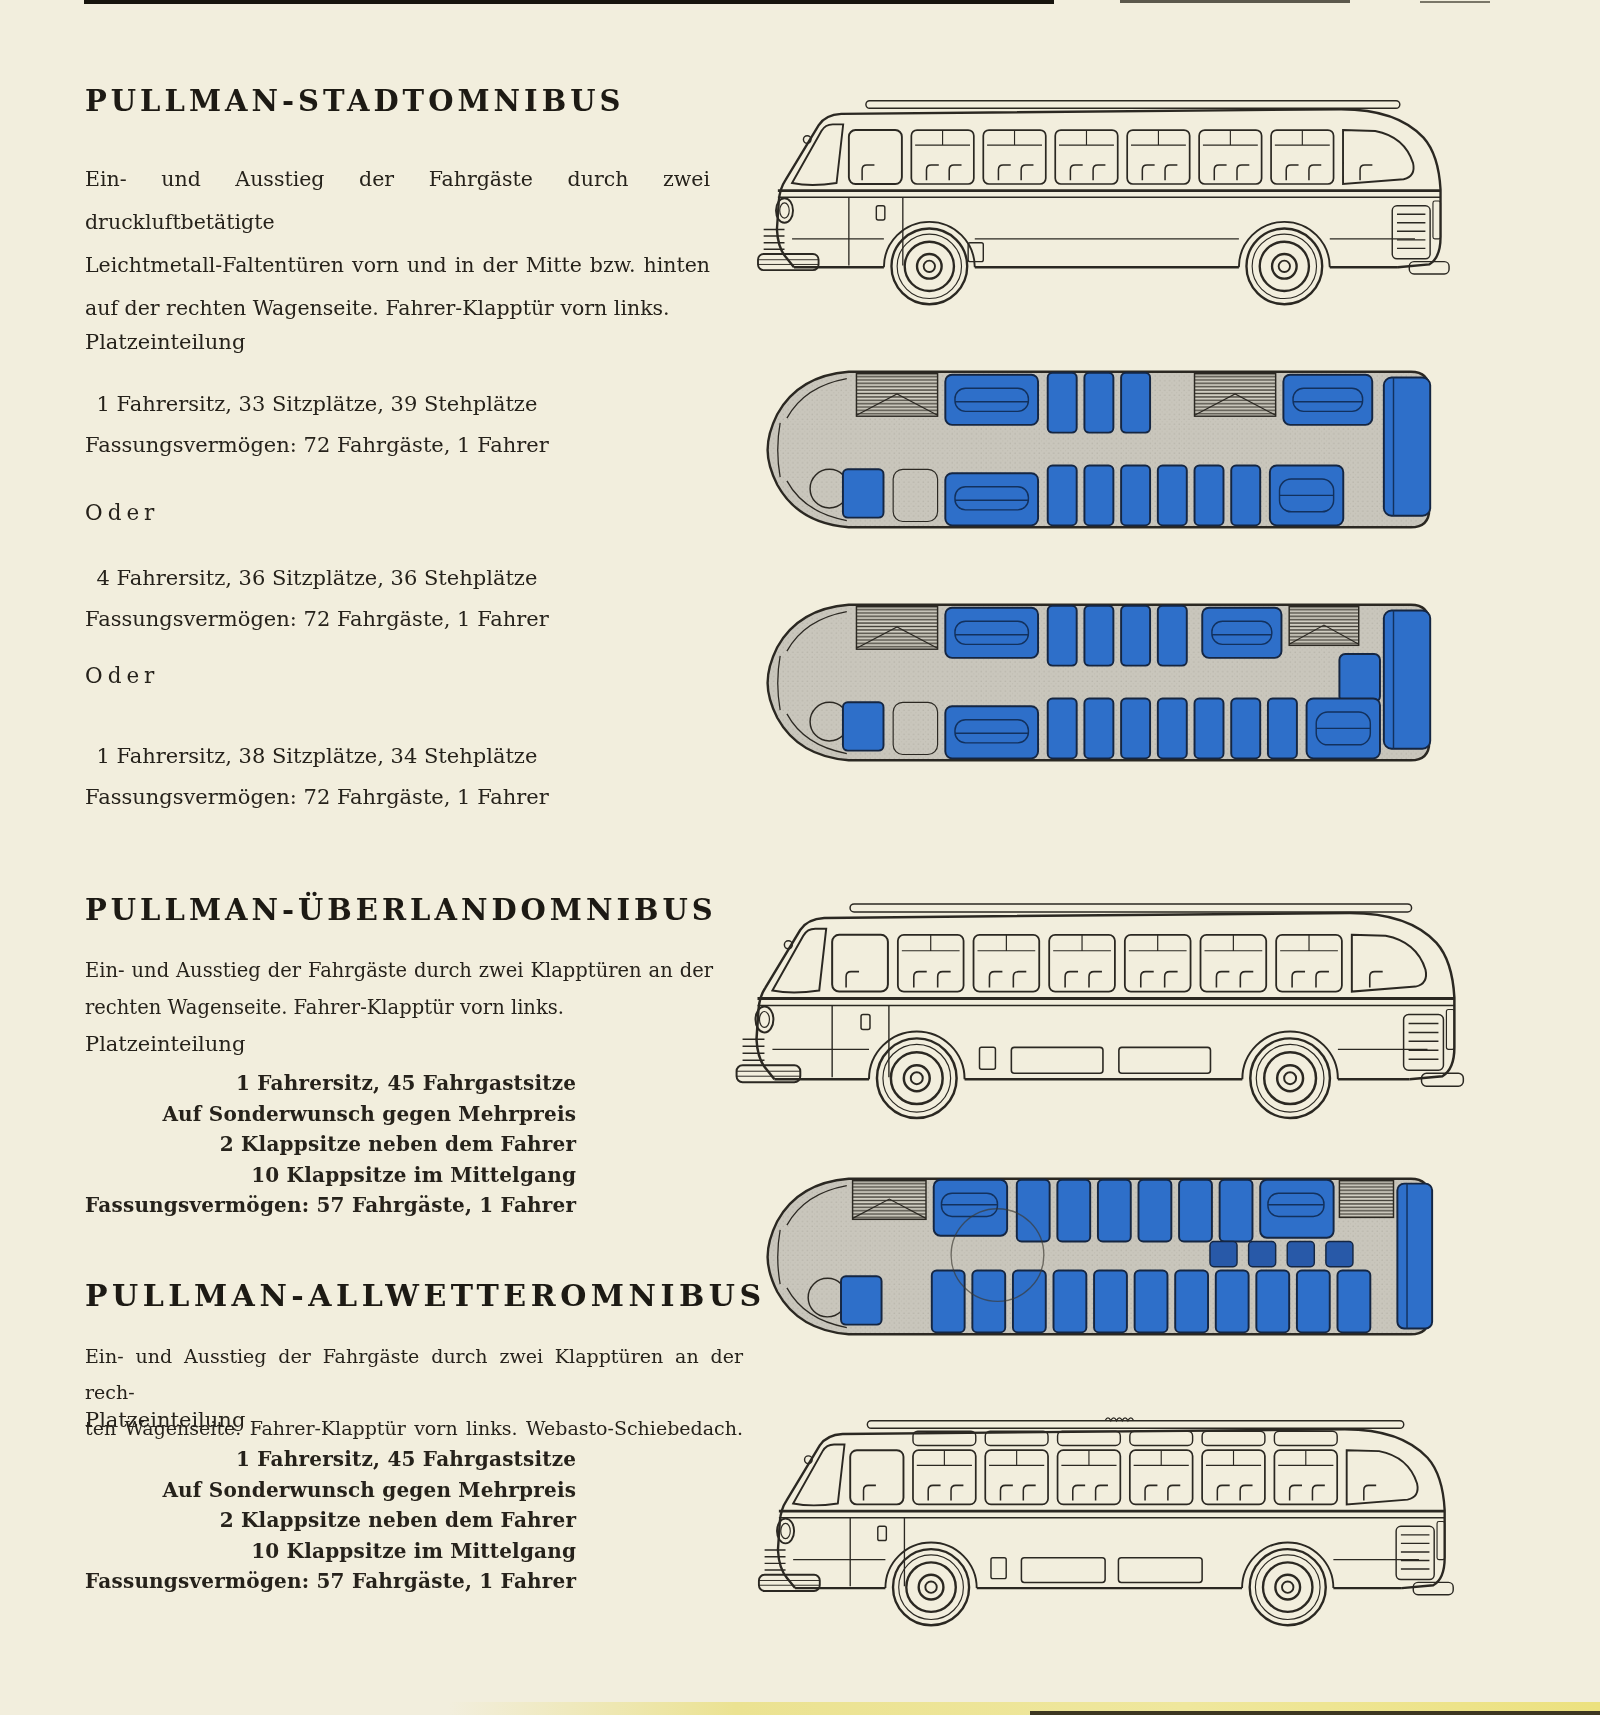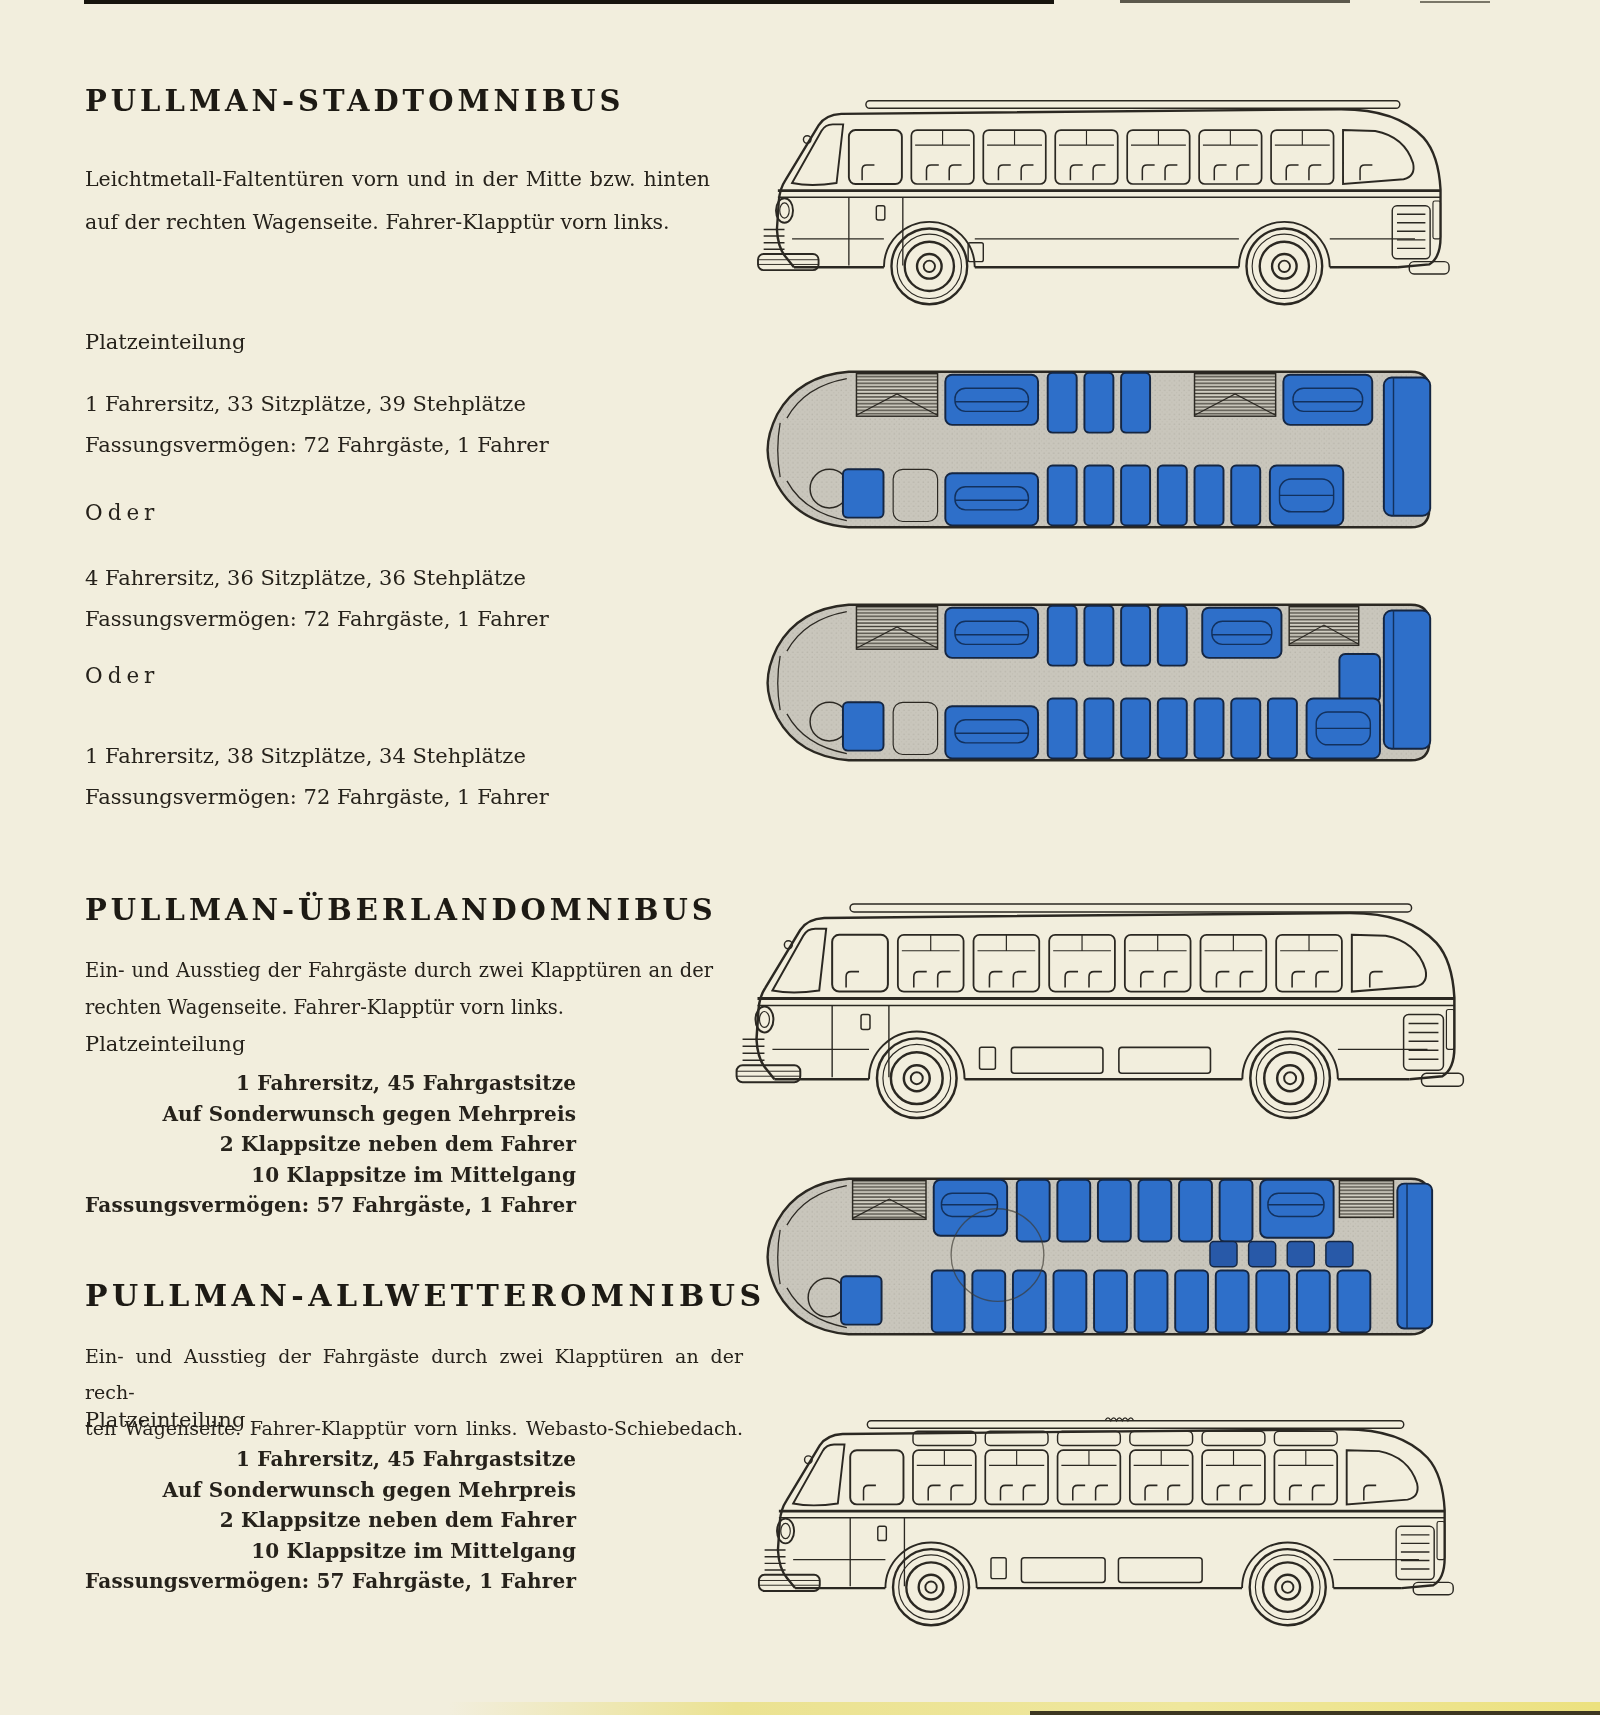--- a/index.html
+++ b/index.html
@@ -15,21 +15,21 @@
     font-weight:bold;font-size:29px;letter-spacing:4px;white-space:nowrap;
     color:#1d1a14;
     text-align:right;
   }
   .headline.big{font-size:30px;letter-spacing:4.5px;}
   .para1 .ln{width:625px;font-size:20.5px;line-height:43px;}
   .para2 .ln{width:628px;font-size:19.5px;line-height:37px;}
   .para3 .ln{width:658px;font-size:19px;line-height:36px;}
   .jl{text-align:justify;text-align-last:justify;}
   .label{font-size:21px;}
-  .vline{font-size:21px;line-height:41px;}
+  .vline{font-size:21px;line-height:41px;text-align:center;}
   .oder{font-size:21.5px;letter-spacing:5px;}
   .list2 .li{font-size:20px;line-height:30.5px;font-weight:bold;letter-spacing:.2px;text-align:right;}
   
   .edge-top-a{top:0;left:84px;width:970px;height:4px;background:#17140d;}
   .edge-top-b{top:0;left:1120px;width:230px;height:3px;background:#2a261b;opacity:.75;}
   .edge-top-c{top:1px;left:1420px;width:70px;height:2px;background:#2a261b;opacity:.6;}
   .edge-bottom{
     bottom:0;left:0;width:1600px;height:13px;
     background:linear-gradient(90deg,#f2eedd 0%,#f2eedd 28%,#ebe292 46%,#efe79d 74%,#ece17f 100%);
   }
@@ -41,20 +41,21 @@
 
 <div class="abs edge-top-a"></div>
 <div class="abs edge-top-b"></div>
 <div class="abs edge-top-c"></div>
 <div class="abs edge-bottom"></div>
 <div class="abs edge-bottom-line"></div>
 
 <div class="abs headline" style="left:85px;top:84px">PULLMAN-STADTOMNIBUS</div>
 
 <div class="abs para1" style="left:85px;top:158px">
+  <div class="ln jl">Ein- und Ausstieg der Fahrgäste durch zwei druckluftbetätigte</div>
   <div class="ln jl">Leichtmetall-Faltentüren vorn und in der Mitte bzw. hinten</div>
   <div class="ln">auf der rechten Wagenseite. Fahrer-Klapptür vorn links.</div>
 </div>
 
 <div class="abs label" style="left:85px;top:330px">Platzeinteilung</div>
 
 <div class="abs" style="left:85px;top:384px">
   <div class="vline">1 Fahrersitz, 33 Sitzplätze, 39 Stehplätze</div>
   <div class="vline">Fassungsvermögen: 72 Fahrgäste, 1 Fahrer</div>
 </div>

